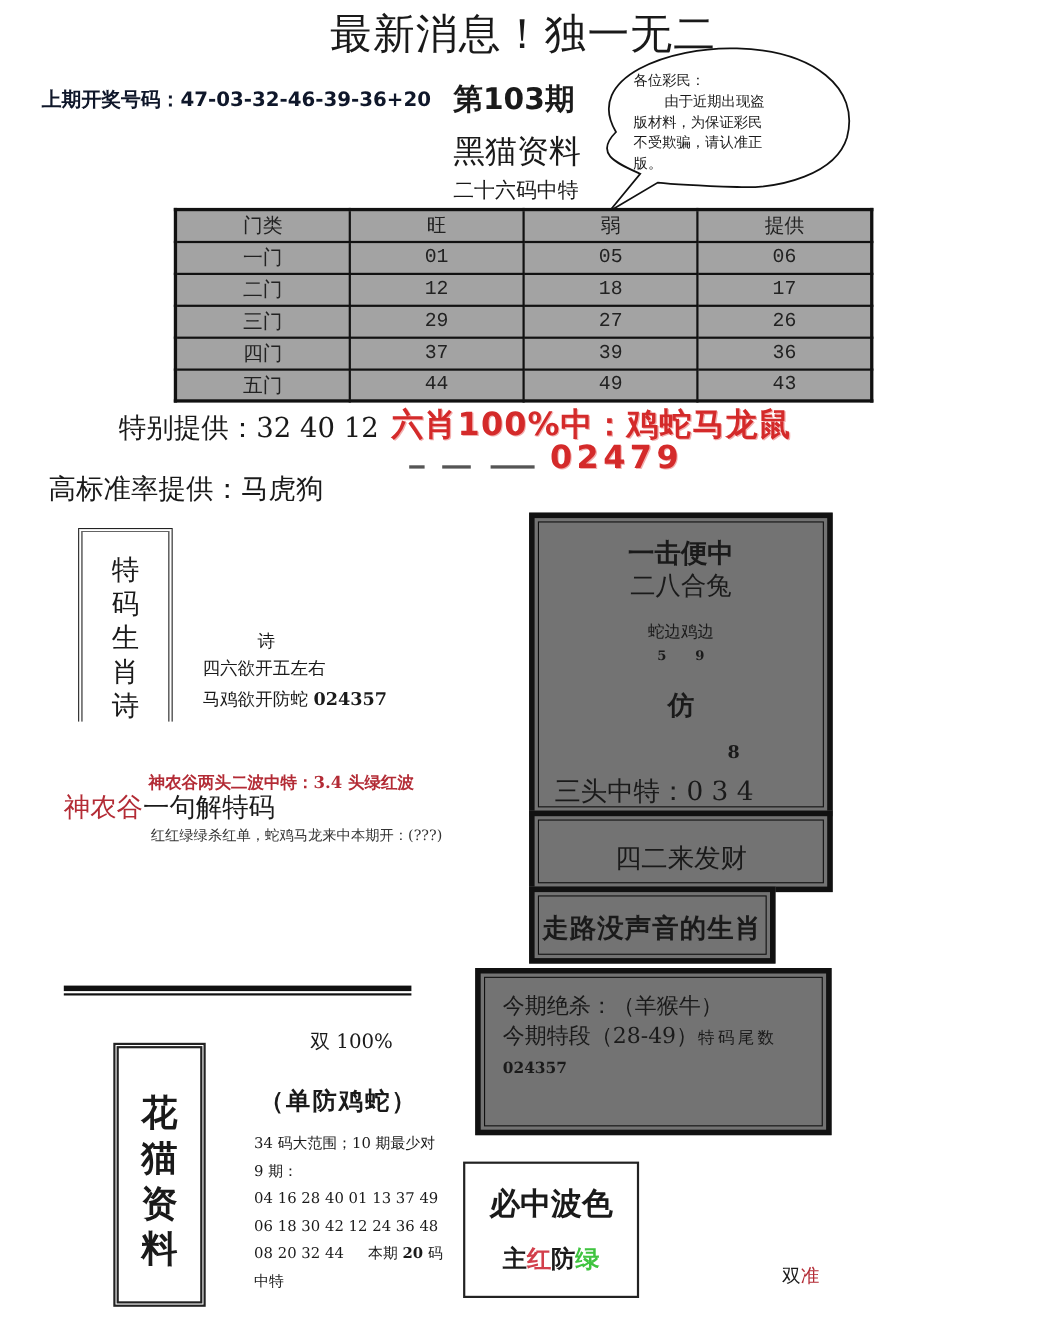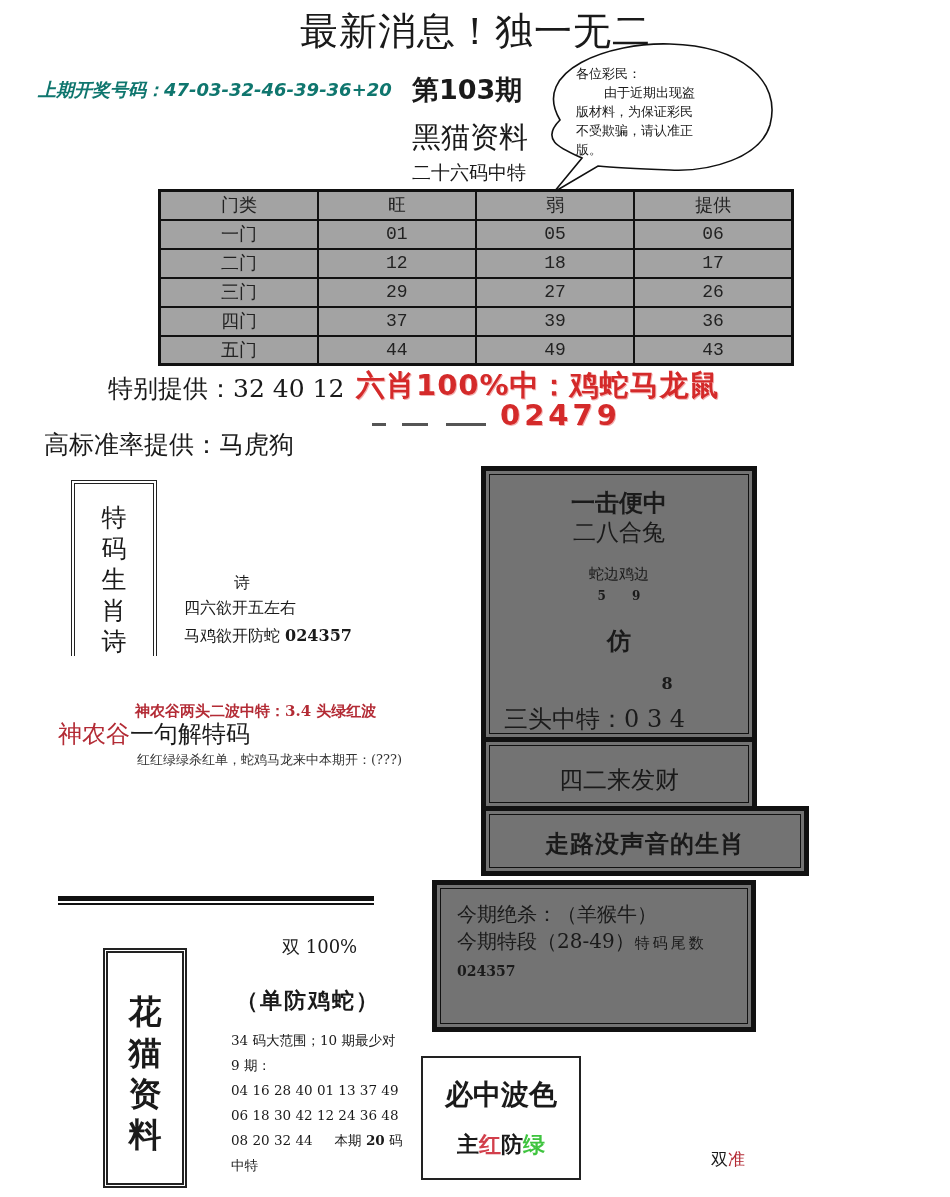--- a/index.html
+++ b/index.html
@@ -2,21 +2,21 @@
 <html><head>
 <meta charset="utf-8">
 <style>
   * { box-sizing: border-box; margin: 0; padding: 0; }
   html, body { width: 950px; height: 1197px; background: #ffffff; overflow: hidden; }
   body { position: relative; font-family: "DejaVu Serif", "Liberation Serif", serif; color: #1a1a1a; }
   .abs { position: absolute; }
   .serif { font-family: "DejaVu Serif", "Liberation Serif", serif; }
 
   #main-title { left: 300px; top: 6px; font-size: 38px; letter-spacing: 1px; font-family: "DejaVu Sans", sans-serif; }
-  #last-draw { left: 38px; top: 78px; font-size: 18px; color: #0f766e; font-weight: bold; font-family: "DejaVu Sans", sans-serif; font-style: italic; }
+  #last-draw { left: 38px; top: 78px; font-size: 18px; color: #0f172a; font-weight: bold; font-family: "DejaVu Sans", sans-serif; }
   #period { left: 412px; top: 72px; font-size: 27px; font-weight: bold; font-family: "DejaVu Sans", sans-serif; }
   #heimao-title { left: 412px; top: 118px; font-size: 29px; font-family: "DejaVu Sans", sans-serif; }
   #sub-26 { left: 412px; top: 160px; font-size: 19px; font-family: "DejaVu Sans", sans-serif; }
 
   
   #bubble-svg { left: 520px; top: 40px; }
   #bubble-text { left: 576px; top: 64px; width: 148px; font-size: 13px; line-height: 19px; }
   #bubble-text .indent { padding-left: 28px; }
 
   
@@ -50,21 +50,21 @@
   #yj-title { top: 16px; font-size: 24px; font-weight: bold; }
   #yj-sub { top: 46px; font-size: 23px; }
   #yj-side { top: 94px; font-size: 15px; }
   #yj-nums { top: 118px; font-size: 12px; font-weight: bold; word-spacing: 22px; left: 0; }
   #yj-fang { top: 154px; font-size: 24px; font-weight: bold; }
   #yj-eight { top: 203px; font-size: 16px; font-weight: bold; left: 96px !important; }
   #yj-three { top: 232px; font-size: 24px; left: 18px !important; text-align: left !important; }
 
   #box-sier { left: 481px; top: 737px; width: 276px; height: 74px; }
   #box-sier .in { position: absolute; left: 0; right: 0; top: 22px; text-align: center; font-size: 24px; }
-  #box-zoulu { left: 481px; top: 806px; width: 328px; height: 70px; }
+  #box-zoulu { left: 481px; top: 806px; width: 224px; height: 70px; }
   #box-zoulu .in { position: absolute; left: 0; right: 0; top: 17px; text-align: center; font-size: 24px; font-weight: bold; letter-spacing: 1px; }
 
   #box-kill { left: 432px; top: 880px; width: 324px; height: 152px; }
   #kill-l1 { position: absolute; left: 20px; top: 16px; font-size: 20px; }
   #kill-l2 { position: absolute; left: 20px; top: 43px; font-size: 20px; white-space: nowrap; }
   #kill-l2 .small { font-size: 15px; letter-spacing: 3px; }
   #kill-l3 { position: absolute; left: 20px; top: 78px; font-size: 14px; font-weight: bold; }
 
   #hr-double { left: 58px; top: 896px; width: 316px; height: 9px; border-top: 5px solid #111; border-bottom: 2px solid #111; }
 

